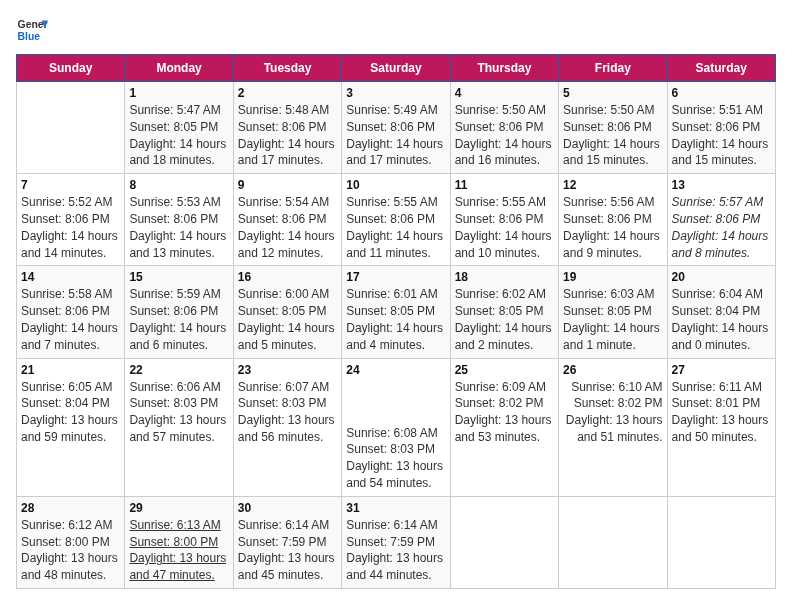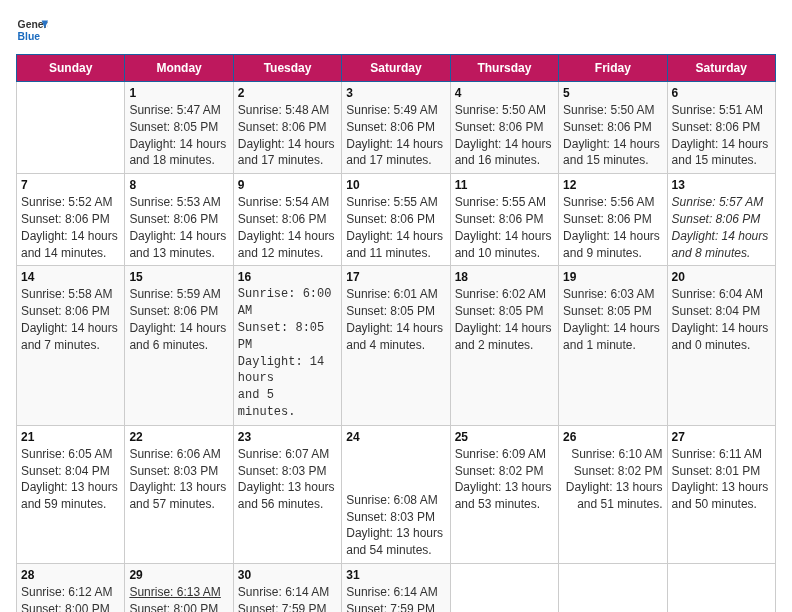--- a/index.html
+++ b/index.html
@@ -209,21 +209,21 @@
         </td>
         <td>
           <span class="day-num">15</span>
           <div class="day-info" style="white-space: pre-line;">Sunrise: 5:59 AM
 Sunset: 8:06 PM
 Daylight: 14 hours
 and 6 minutes.</div>
         </td>
         <td>
           <span class="day-num">16</span>
-          <div class="day-info" style="white-space: pre-line; font-family: Liberation Mono, monospace;">Sunrise: 6:00 AM
+          <div class="day-info" style="white-space: pre-line;">Sunrise: 6:00 AM
 Sunset: 8:05 PM
 Daylight: 14 hours
 and 5 minutes.</div>
         </td>
         <td>
           <span class="day-num">17</span>
           <div class="day-info" style="white-space: pre-line;">Sunrise: 6:01 AM
 Sunset: 8:05 PM
 Daylight: 14 hours
 and 4 minutes.</div>

